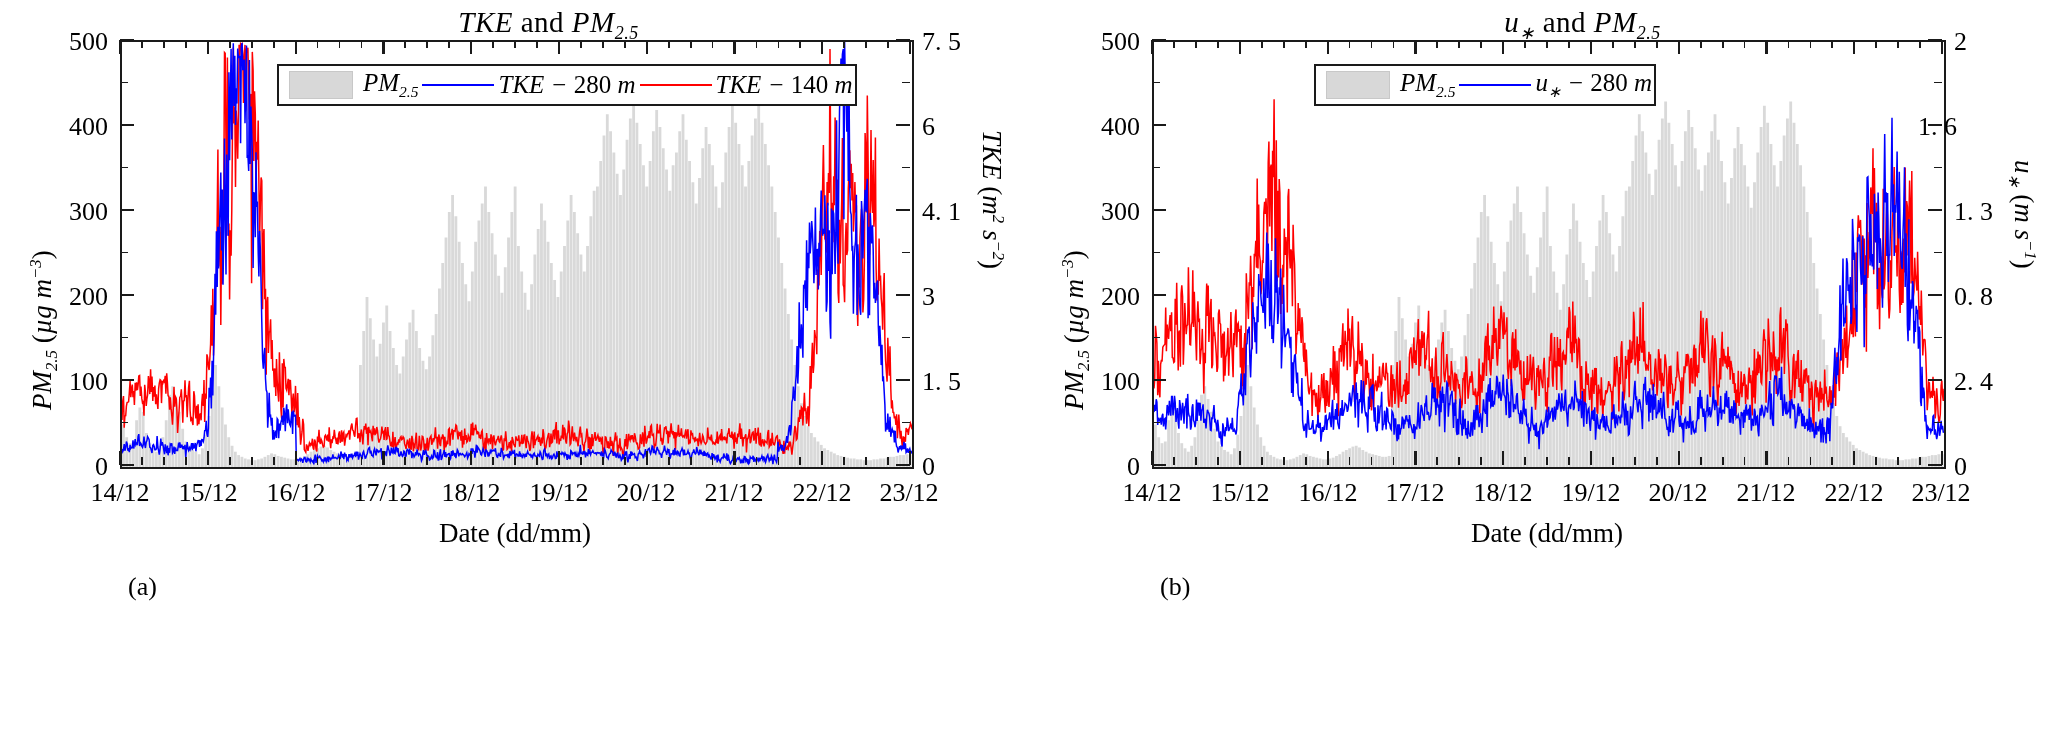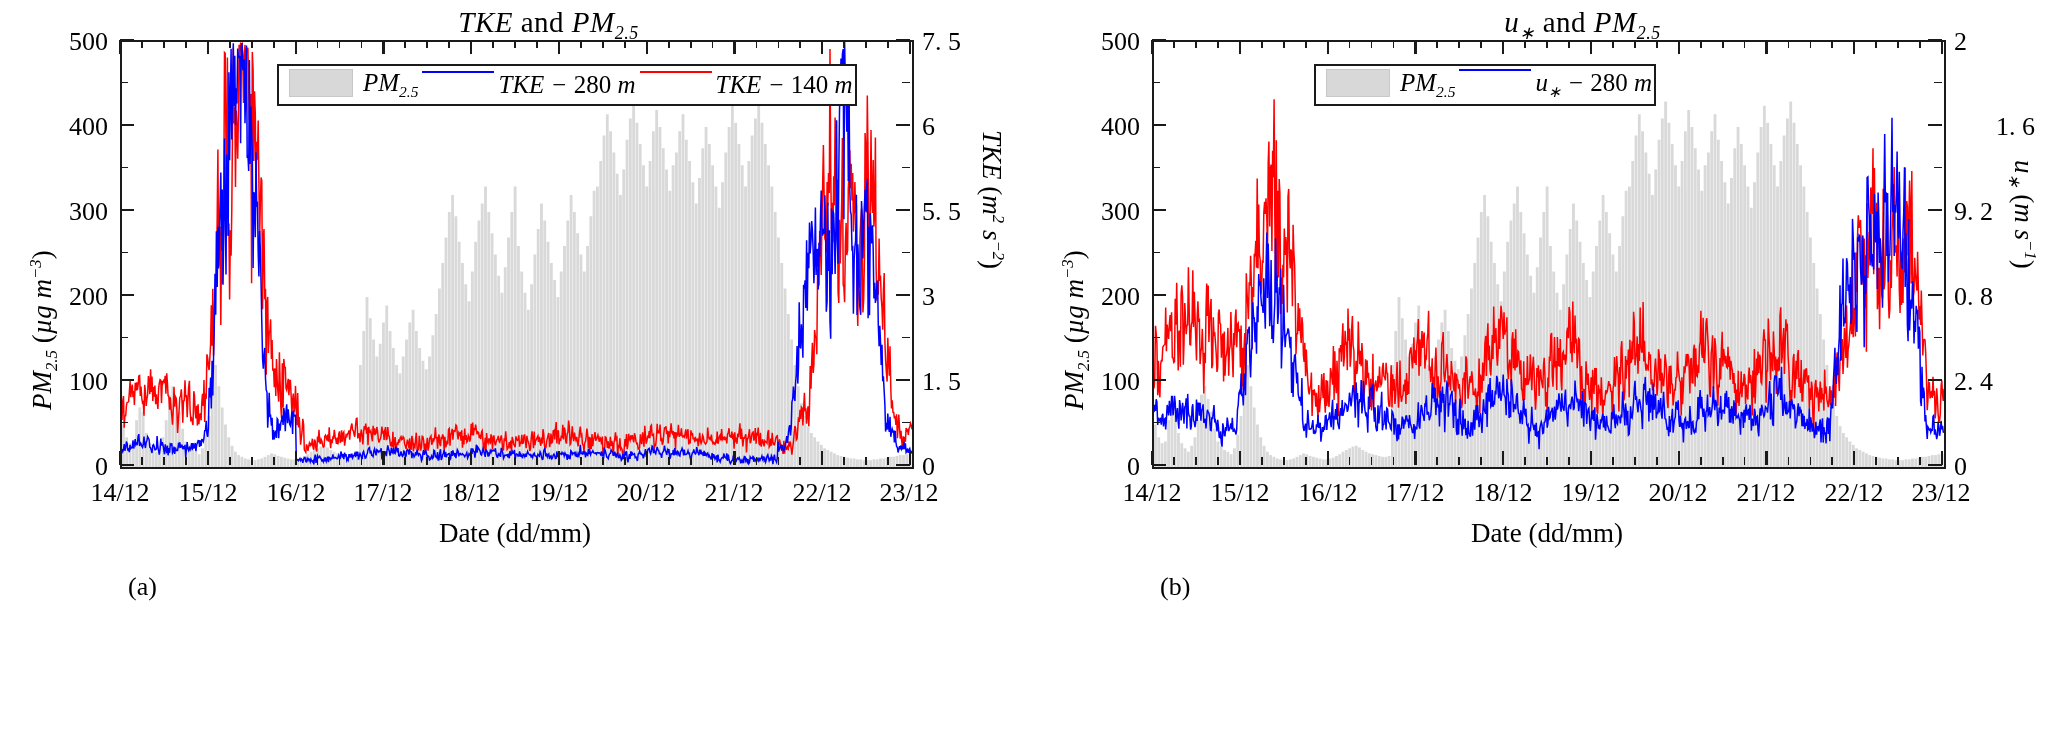--- a/index.html
+++ b/index.html
@@ -35,21 +35,21 @@
   .vtitle .nonit{font-style:normal;}
 
   .axname{position:absolute;font-size:27px;white-space:nowrap;text-align:center;}
   .panelid{position:absolute;font-size:26px;}
 
   
   .legend{position:absolute;border:2.5px solid #1a1a1a;background:#fff;
           display:flex;align-items:center;height:38px;padding:0 0px;z-index:5;}
   .panel.left .legend{left:277px;top:64px;}
   .panel.right .legend{left:280px;top:64px;}
-  .lgi{display:flex;}
+  .lgi{display:flex;align-items:center;}
   .swatch-bar{width:62px;height:26px;background:#d8d8d8;border:1px solid #c8c8c8;margin:0 8px 0 10px;}
   .swatch-line{width:72px;height:0;border-top:2.6px solid #0000ff;margin:0 2px;}
   .swatch-line.red{border-top-color:#ff0000;}
   .lgt{font-size:25px;font-style:italic;white-space:nowrap;padding:0 2px;}
   .lgt .nonit{font-style:normal;}
   sub{font-size:0.62em;}
   sup{font-size:0.62em;}
 </style>
 </head>
 <body>
@@ -417,21 +417,21 @@
     <div class="num l" style="left:40px;top:452px;width:68px;">0</div>
     <div class="num l" style="left:40px;top:367px;width:68px;">100</div>
     <div class="num l" style="left:40px;top:282px;width:68px;">200</div>
     <div class="num l" style="left:40px;top:197px;width:68px;">300</div>
     <div class="num l" style="left:40px;top:112px;width:68px;">400</div>
     <div class="num l" style="left:40px;top:27px;width:68px;">500</div>
 
     <div class="num r" style="left:922px;top:452px;">0</div>
     <div class="num r" style="left:922px;top:367px;">1. 5</div>
     <div class="num r" style="left:922px;top:282px;">3</div>
-    <div class="num r" style="left:922px;top:197px;">5. 5</div>
+    <div class="num r" style="left:922px;top:197px;">4. 1</div>
     <div class="num r" style="left:922px;top:112px;">6</div>
     <div class="num r" style="left:922px;top:27px;">7. 5</div>
 
     <div class="xlab" style="left:62px;top:478px;width:116px;">14/12</div>
     <div class="xlab" style="left:150px;top:478px;width:116px;">15/12</div>
     <div class="xlab" style="left:238px;top:478px;width:116px;">16/12</div>
     <div class="xlab" style="left:325px;top:478px;width:116px;">17/12</div>
     <div class="xlab" style="left:413px;top:478px;width:116px;">18/12</div>
     <div class="xlab" style="left:501px;top:478px;width:116px;">19/12</div>
     <div class="xlab" style="left:588px;top:478px;width:116px;">20/12</div>
@@ -827,22 +827,22 @@
     <div class="num l" style="left:38px;top:452px;width:68px;">0</div>
     <div class="num l" style="left:38px;top:367px;width:68px;">100</div>
     <div class="num l" style="left:38px;top:282px;width:68px;">200</div>
     <div class="num l" style="left:38px;top:197px;width:68px;">300</div>
     <div class="num l" style="left:38px;top:112px;width:68px;">400</div>
     <div class="num l" style="left:38px;top:27px;width:68px;">500</div>
 
     <div class="num r" style="left:920px;top:452px;">0</div>
     <div class="num r" style="left:920px;top:367px;">2. 4</div>
     <div class="num r" style="left:920px;top:282px;">0. 8</div>
-    <div class="num r" style="left:920px;top:197px;">9. 2</div>
-    <div class="num r" style="left:962px;top:112px;">1. 6</div>
+    <div class="num r" style="left:920px;top:197px;">1. 3</div>
+    <div class="num r" style="left:884px;top:112px;">1. 6</div>
     <div class="num r" style="left:920px;top:27px;">2</div>
 
     <div class="xlab" style="left:60px;top:478px;width:116px;">14/12</div>
     <div class="xlab" style="left:148px;top:478px;width:116px;">15/12</div>
     <div class="xlab" style="left:236px;top:478px;width:116px;">16/12</div>
     <div class="xlab" style="left:323px;top:478px;width:116px;">17/12</div>
     <div class="xlab" style="left:411px;top:478px;width:116px;">18/12</div>
     <div class="xlab" style="left:499px;top:478px;width:116px;">19/12</div>
     <div class="xlab" style="left:586px;top:478px;width:116px;">20/12</div>
     <div class="xlab" style="left:674px;top:478px;width:116px;">21/12</div>

